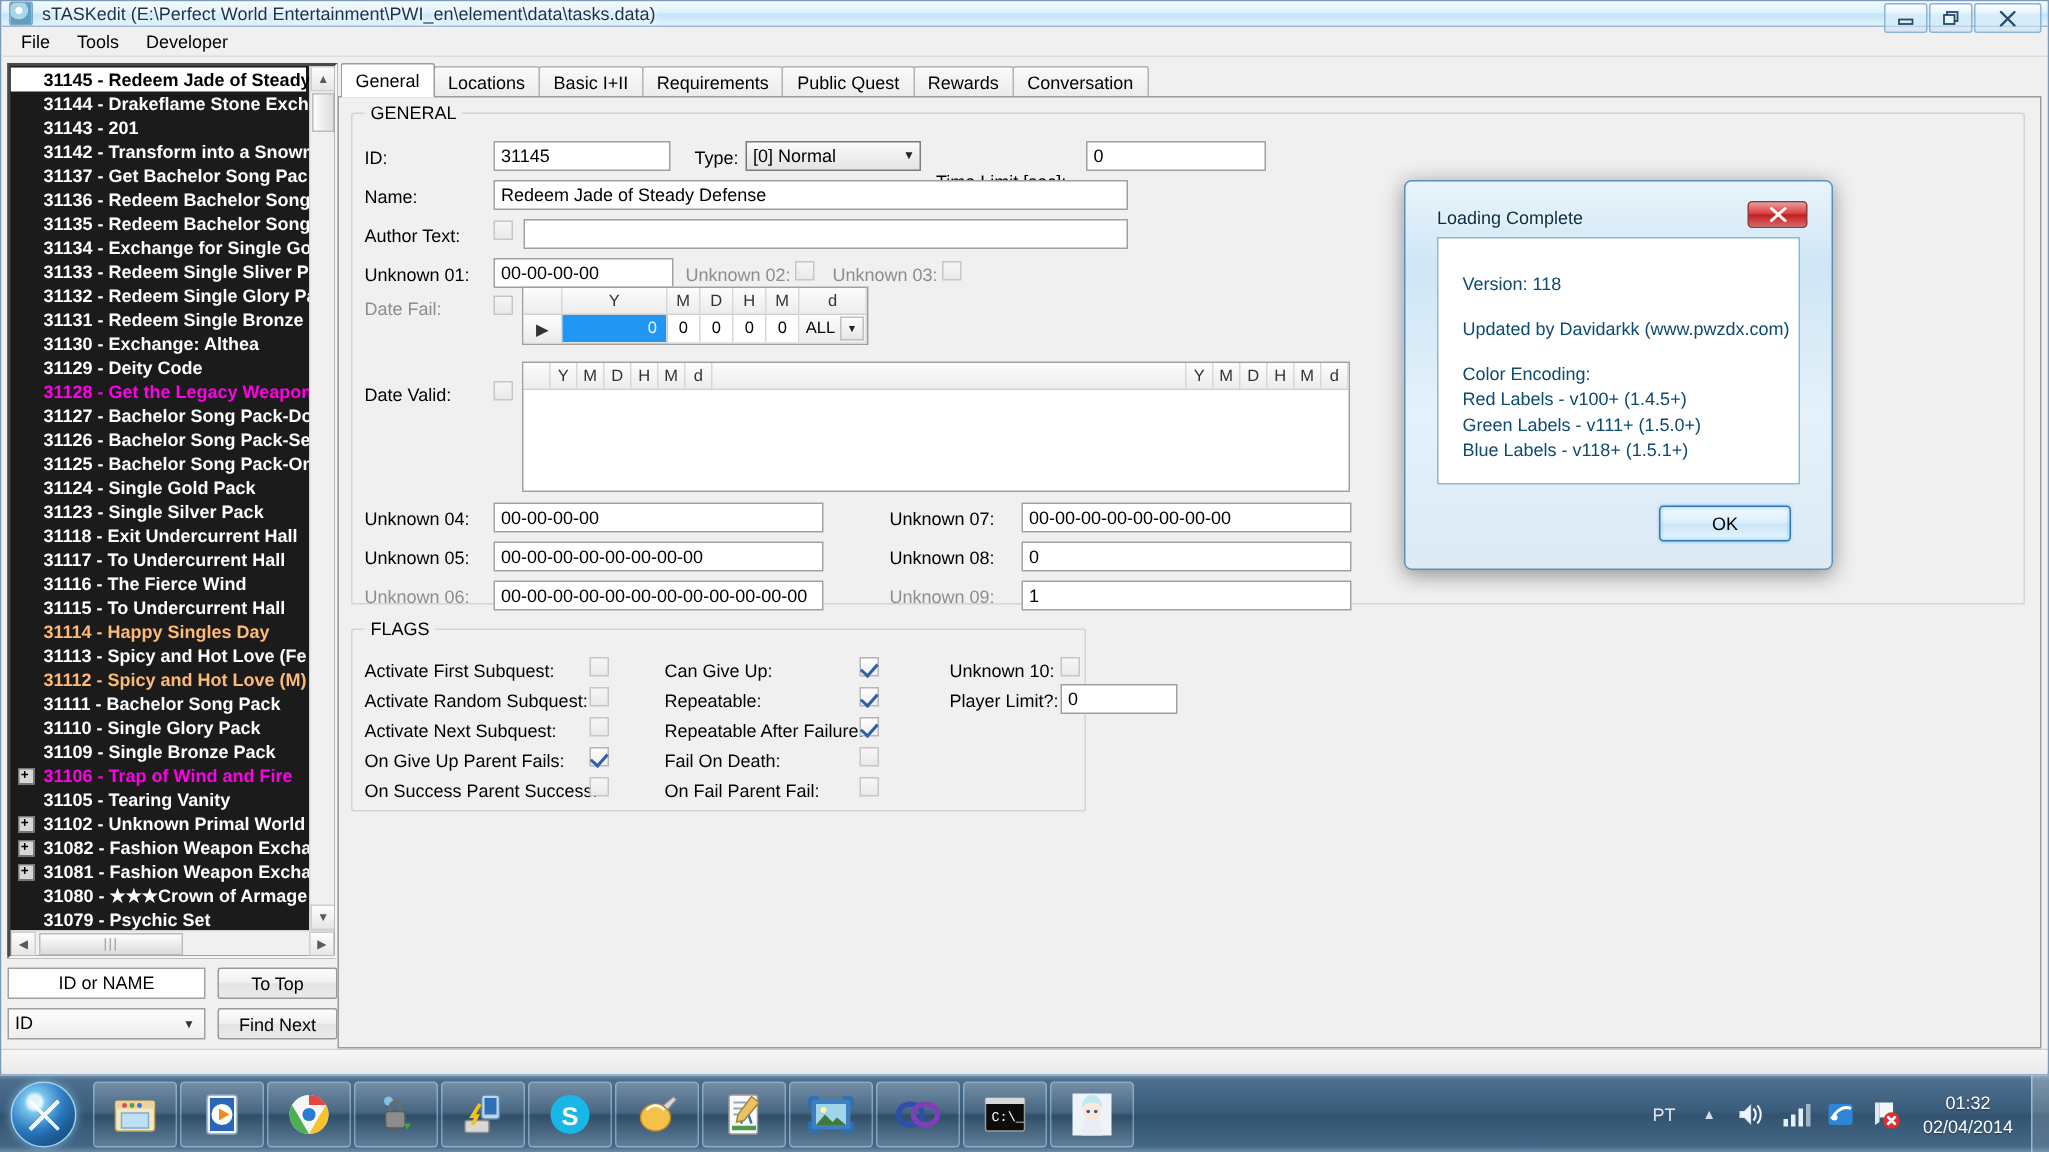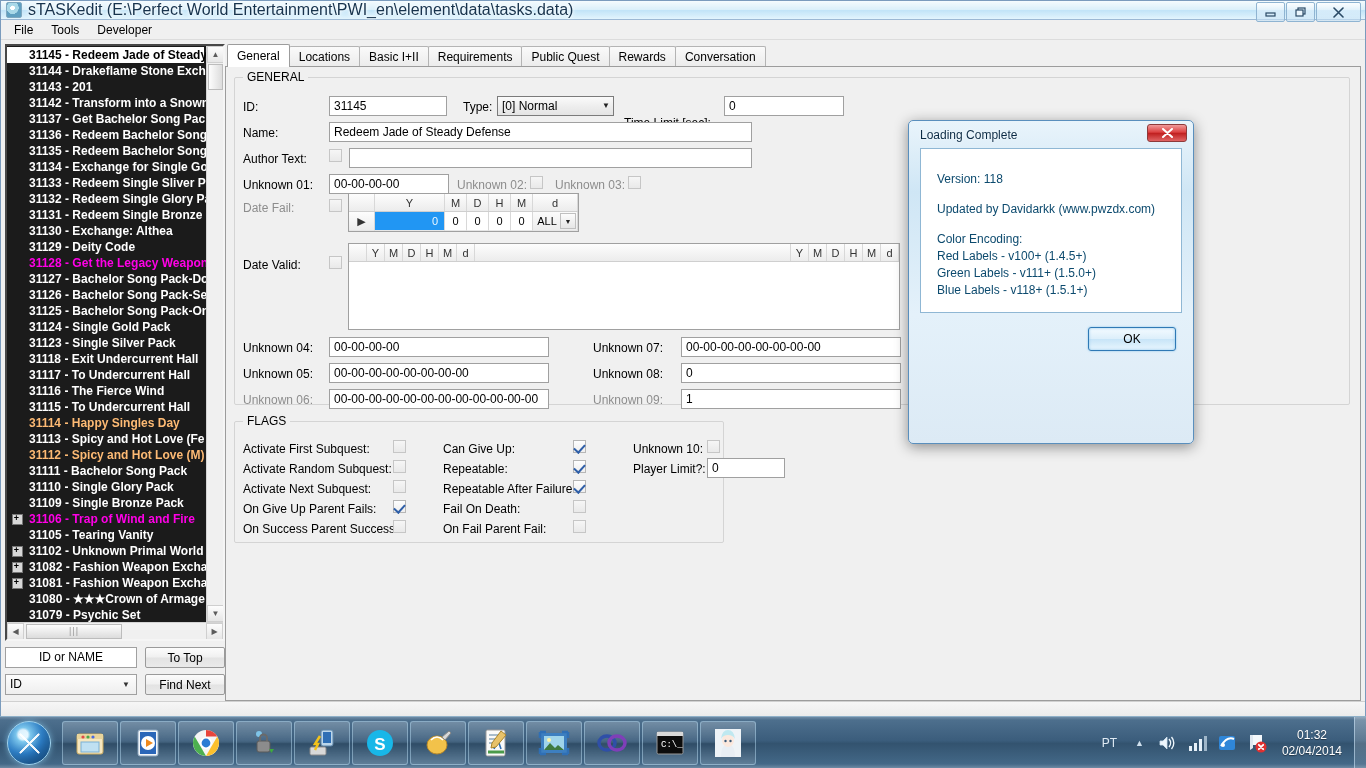--- a/index.html
+++ b/index.html
@@ -35,21 +35,21 @@
     backdrop-filter: blur(2px);
   }
   .title-icon {
     width: 16px; height: 16px; margin-left: 5px; margin-right: 6px;
     border-radius: 2px;
     background: radial-gradient(circle at 40% 35%, #fff 0 18%, #a8d8e8 20% 48%, #5f9fc0 50% 100%);
     border: 1px solid #7fa8c0;
     flex: 0 0 auto;
   }
   .title-text {
-    font-size: 16px; color: #17334d;
+    font-size: 12px; color: #17334d;
     text-shadow: 0 0 3px #fff, 0 0 5px #fff;
     white-space: nowrap;
   }
   .win-btns { position: absolute; right: 4px; top: 1px; display: flex; }
   .win-btn {
     width: 29px; height: 20px;
     margin-left: 1px;
     background: linear-gradient(to bottom, rgba(255,255,255,.75), rgba(222,238,250,.55) 50%, rgba(196,224,244,.62));
     border: 1px solid #8fb4d2;
     border-radius: 2px;
@@ -320,27 +320,27 @@
   .statusbar {
     height: 20px;
     background: linear-gradient(to bottom, #f6f6f6, #e8e8e8);
     border-top: 1px solid #d0d0d0;
     flex: 0 0 20px;
   }
 
   
   #dialog {
     position: absolute;
-    left: 908px; top: 120px;
-    width: 286px; height: 324px;
+    left: 936px; top: 120px;
+    width: 286px; height: 260px;
     border: 1px solid #5a8fbd;
     border-radius: 5px;
     background: linear-gradient(to bottom, #e9f4fb, #cfe6f5 22%, #e4f1fa 60%, #dceaf5);
     box-shadow: 0 3px 14px rgba(0,0,0,.42);
-    padding: 3px;
+    padding: 13px;
     z-index: 50;
   }
   #dialog .dlg-title {
     height: 22px; display: flex; align-items: center;
     padding-left: 8px;
     font-size: 12px; color: #0c2b45; font-weight: normal;
     position: relative;
     text-shadow: 0 0 3px #fff;
   }
   #dialog .dlg-close {

